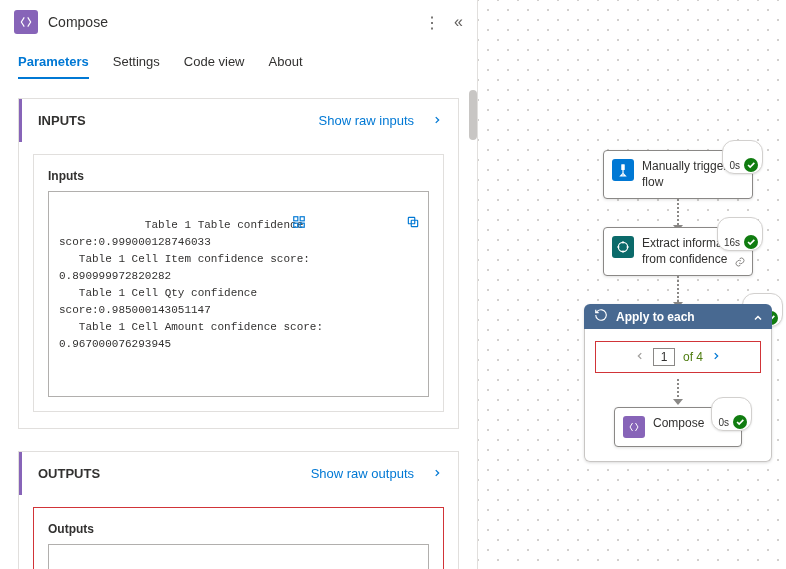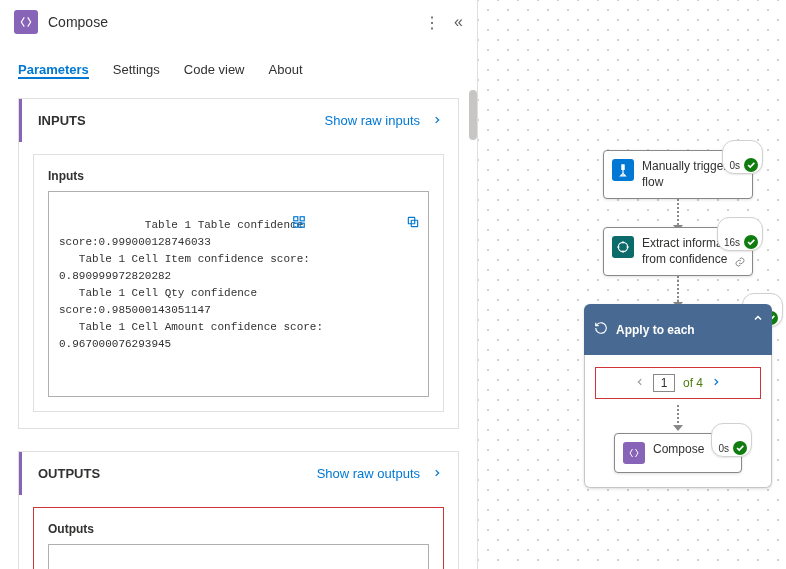--- a/index.html
+++ b/index.html
@@ -42,20 +42,21 @@
   .header-icons span { cursor: pointer; font-size: 16px; }
   .tabs {
     display: flex;
     gap: 24px;
     padding: 0 18px;
     border-bottom: 1px solid #fff;
     height: 36px;
     align-items: flex-end;
   }
   .tab {
+    padding-bottom: 8px;
     font-size: 13px;
     cursor: pointer;
     color: #323130;
     border-bottom: 2px solid transparent;
   }
   .tab.active {
     color: #0078d4;
     font-weight: 600;
     border-bottom-color: #0078d4;
   }
@@ -89,21 +90,21 @@
   .card-title {
     font-weight: 600;
     font-size: 13px;
   }
   .show-raw {
     color: #0078d4;
     font-size: 13px;
     cursor: pointer;
     display: inline-flex;
     align-items: flex-end;
-    gap: 12px;
+    gap: 18px;
   }
   .chev-blue { color:#0078d4; }
   .card-body {
     margin: 12px 14px 16px 14px;
     border: 1px solid #e1dfdd;
     padding: 14px 14px 14px 14px;
     position: relative;
   }
   .outputs-wrap .card-body { outline: 1px solid #d13438; outline-offset: -1px; }
   .sub-label { font-weight: 600; font-size: 12px; margin-bottom: 8px; }
@@ -220,21 +221,21 @@
     overflow: visible;
     box-shadow: 0 1px 3px rgba(0,0,0,.14);
     background:#fff;
     position: relative;
   }
   .foreach-head {
     background: #486991;
     color:#fff;
     font-size:12px;
     font-weight:600;
-    padding: 17px 10px;
+    padding: 4px 10px;
     display:flex;
     align-items:center;
     gap:8px;
     border-radius: 6px 6px 0 0;
     position: relative;
   }
   .foreach-head .caret {
     position: absolute; right: 8px; top: 8px;
     cursor:pointer;
   }

